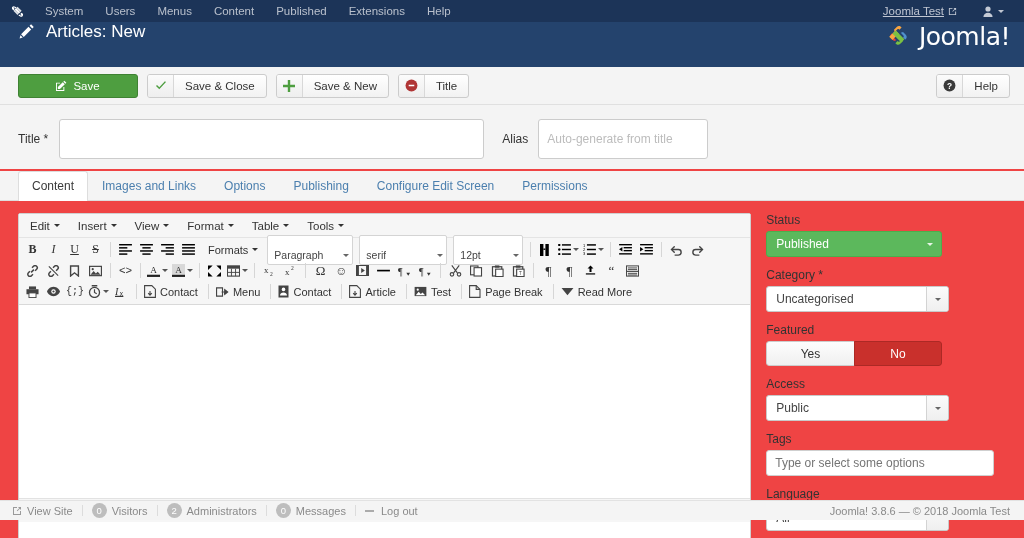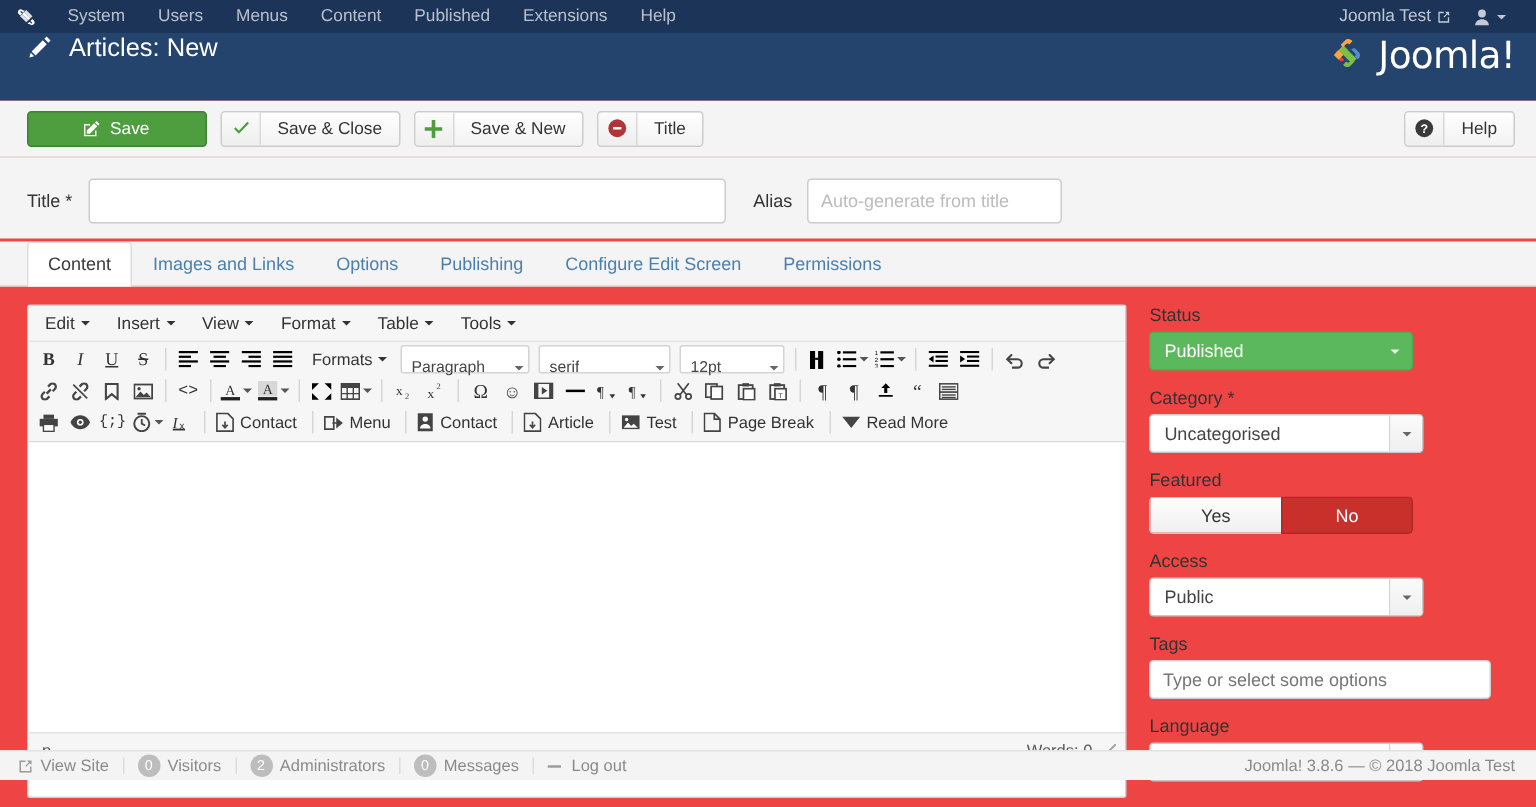--- a/index.html
+++ b/index.html
@@ -32,22 +32,22 @@
   .adminbar .menus { display: flex; align-items: center; gap: 0px; }
   .adminbar .menu-item {
     padding: 3px 11px;
     color: #b9c0cc;
     font-size: 11.5px;
     white-space: nowrap;
     cursor: pointer;
   }
   .adminbar .right {
     margin-left: auto;
-    display: flex; align-items: flex-end; gap: 0;
-    font-size: 11.5px; color: #c0c6d2;
+    display: flex; align-items: flex-end; gap: 10px;
+    font-size: 11.5px; color: #c0c6d2; text-decoration: underline;
   }
   .adminbar .right .sitename { padding: 3px 4px 3px 8px; display:flex; align-items:center; gap:4px; }
   .adminbar .right .usermenu { padding: 3px 10px 3px 12px; display:flex; align-items:center; gap:5px; }
   .caret-d { width:0;height:0;border-left:3px solid transparent;border-right:3px solid transparent;border-top:3.5px solid currentColor; display:inline-block; }
 
   
   .subhead {
     height: 45px;
     background: #24436d;
     display: flex;
@@ -126,21 +126,21 @@
     display: flex;
     align-items: center;
     padding: 14px 18px 10px 18px;
     background: #f4f4f4;
   }
   .lbl { font-size: 12px; color: #333; white-space: nowrap; }
   .inp {
     border: 1px solid #cccccc;
     border-radius: 3px;
     background: #fff;
-    height: 30px;
+    height: 40px;
     font-size: 12px;
     color: #555;
     padding: 0 8px;
     font-family: "Liberation Sans", sans-serif;
   }
   .inp::placeholder { color: #bcbcbc; }
   #title-input { width: 425px; margin-left: 11px; }
   #alias-input { width: 170px; margin-left: 10px; }
   .alias-group { margin-left: 18px; display:flex; align-items:center; }
 
@@ -207,21 +207,21 @@
   .tb {
     display: flex; align-items: center; justify-content: center;
     min-width: 21px; height: 20px;
     font-size: 12px; color: #333;
     cursor: pointer;
     padding: 0 2px;
   }
   .sep { width: 1px; height: 15px; background: #d6d6d6; margin: 0 4px; }
   .cbox {
     display: flex; align-items: center;
-    height: 19px;
+    height: 30px;
     border: 1px solid #d4d4d4;
     background: #fff;
     border-radius: 2px;
     font-size: 10.5px; color: #444;
     padding: 11px 3px 0 6px;
     margin: 0 3px;
     cursor: pointer;
     justify-content: space-between;
   }
   .cbox .cv { white-space: nowrap; overflow: hidden; }

